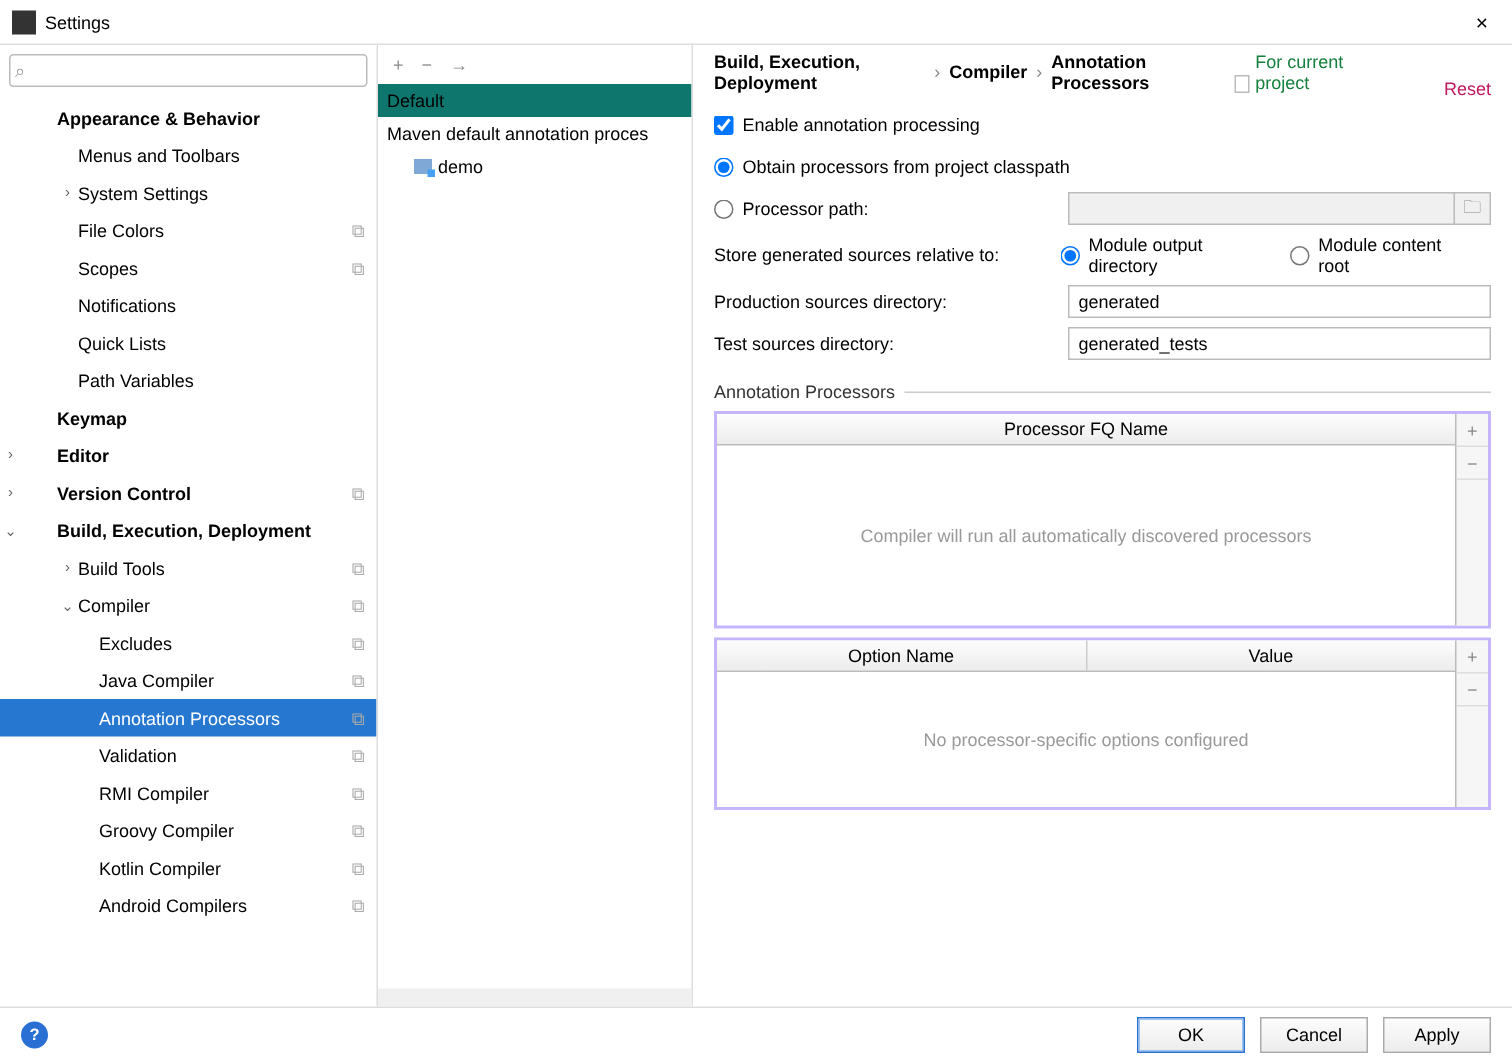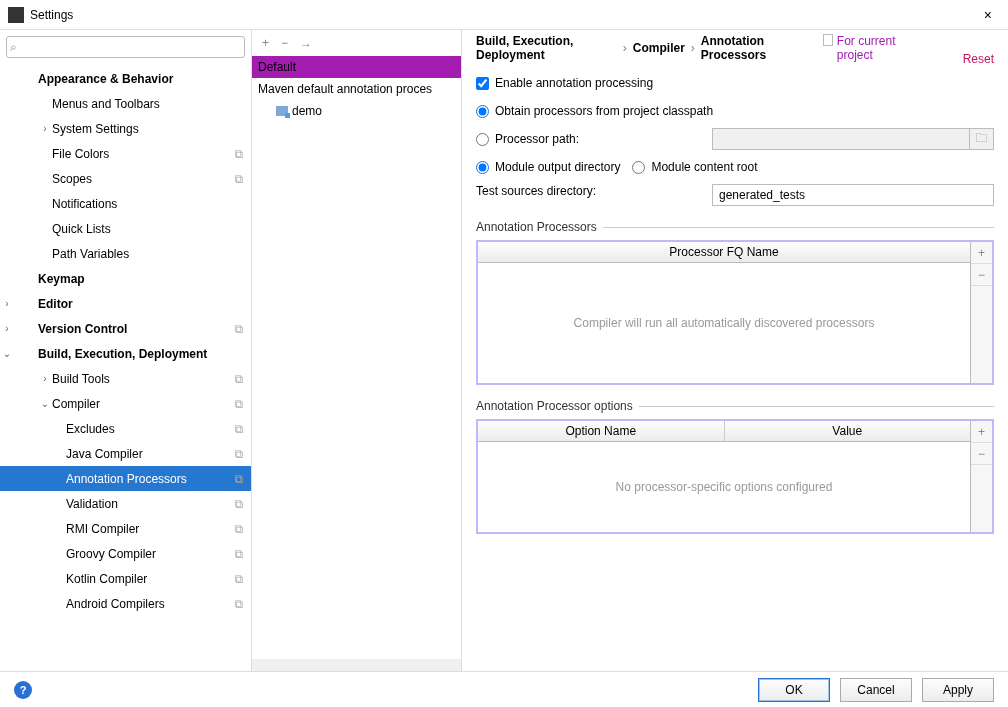--- a/index.html
+++ b/index.html
@@ -29,37 +29,37 @@
 .tree-label { flex: 1; white-space: nowrap; overflow: hidden; }
 .tree-label.bold { font-weight: bold; }
 .proj-icon { color: #aaa; font-size: 12px; margin-left: 4px; }
 
 
 .midcol { width: 210px; display: flex; flex-direction: column; border-right: 1px solid #ddd; }
 .mid-toolbar { height: 26px; display: flex; align-items: center; gap: 12px; padding: 0 10px; color: #888; }
 .mid-toolbar span { cursor: pointer; }
 .mid-list { flex: 1; overflow: auto; }
 .mid-item { height: 22px; display: flex; align-items: center; padding: 0 6px; cursor: pointer; white-space: nowrap; }
-.mid-item.sel { background: #a21caf; }
+.mid-item.sel { background: #0f766e; }
 .mid-sub { padding-left: 24px; display: flex; align-items: center; }
 .mod-icon { width: 12px; height: 10px; background: #7fa8d6; margin-right: 4px; position: relative; }
 .mod-icon::after { content:""; position:absolute; right:-2px; bottom:-2px; width:5px; height:5px; background:#46a0f0; }
 .mid-scroll-track { height: 12px; background:#f0f0f0; position: relative; margin-top: auto; }
 
 
 .content { flex: 1; display: flex; flex-direction: column; overflow: hidden; }
 .breadcrumb { height: 36px; display: flex; align-items: center; padding: 0 14px; gap: 6px; }
 .breadcrumb .crumb { font-weight: bold; }
 .breadcrumb .sep { color: #888; }
 .breadcrumb .spacer { flex: 1; }
-.breadcrumb .proj-badge { color: #a21caf; display: flex; align-items: flex-start; gap: 4px; }
+.breadcrumb .proj-badge { color: #15803d; display: flex; align-items: flex-end; gap: 4px; }
 .breadcrumb .reset { color: #be185d; cursor: pointer; margin-top: 21px; }
 
 .form { flex: 1; padding: 0 14px 10px 14px; overflow: auto; }
-.row { display: flex; margin: 6px 0; min-height: 22px; }
+.row { display: flex; align-items: center; margin: 6px 0; min-height: 22px; }
 .row label.opt { display: flex; align-items: center; gap: 6px; cursor: pointer; }
 .row input[type=checkbox], .row input[type=radio] { width: 13px; height: 13px; }
 .field-label { width: 236px; }
 .txt { flex: 1; height: 22px; border: 1px solid #bbb; padding: 0 6px; background: #fff; }
 .txt.disabled { background: #f0f0f0; color: #888; }
 .browse { width: 24px; height: 22px; border: 1px solid #bbb; border-left: none; background: #f0f0f0; color: #888; display:flex; align-items:center; justify-content:center; }
 .radio-inline { display: flex; align-items: center; gap: 6px; margin-right: 12px; cursor:pointer; }
 
 .group-label { margin-top: 14px; font-size: 12px; color: #333; position: relative; }
 .group-label span.text { position: relative; padding-right: 6px; }
@@ -296,49 +296,53 @@
       </div>
       <div class="row">
         <label class="opt" style="width:236px">
           <input type="radio" name="src" style="">
           <span>Processor path:</span>
         </label>
         <input class="txt disabled" disabled="" style="">
         <div class="browse">🗀</div>
       </div>
       <div class="row">
+        <span class="field-label">Store generated sources relative to:</span>
         <label class="radio-inline">
           <input type="radio" name="store" checked="" style="">
           <span>Module output directory</span>
         </label>
         <label class="radio-inline">
           <input type="radio" name="store" style="">
           <span>Module content root</span>
         </label>
+      </div>
+      <div class="row">
+        <span class="field-label">Production sources directory:</span>
+        <input class="txt" value="generated" style="">
       </div>
       <div class="row">
         <span class="field-label">Test sources directory:</span>
         <input class="txt" value="generated_tests" style="">
       </div>
 
       <div class="group-label"><span class="text">Annotation Processors</span></div>
       <div class="tablewrap">
         <div class="tbl">
           <div class="thead">
               <div class="th">Processor FQ Name</div>
             </div>
           <div class="tbody">Compiler will run all automatically discovered processors</div>
         </div>
         <div class="side">
           <button>+</button>
           <button>−</button>
         </div>
       </div>
 
-      <div class="group-label"><span class="text">Annotation Processor options</span></div>
       <div class="tablewrap">
         <div class="tbl">
           <div class="thead">
             <div class="th">Option Name</div>
             <div class="th">Value</div>
           </div>
           <div class="tbody2">No processor-specific options configured</div>
         </div>
         <div class="side">
           <button>+</button>

